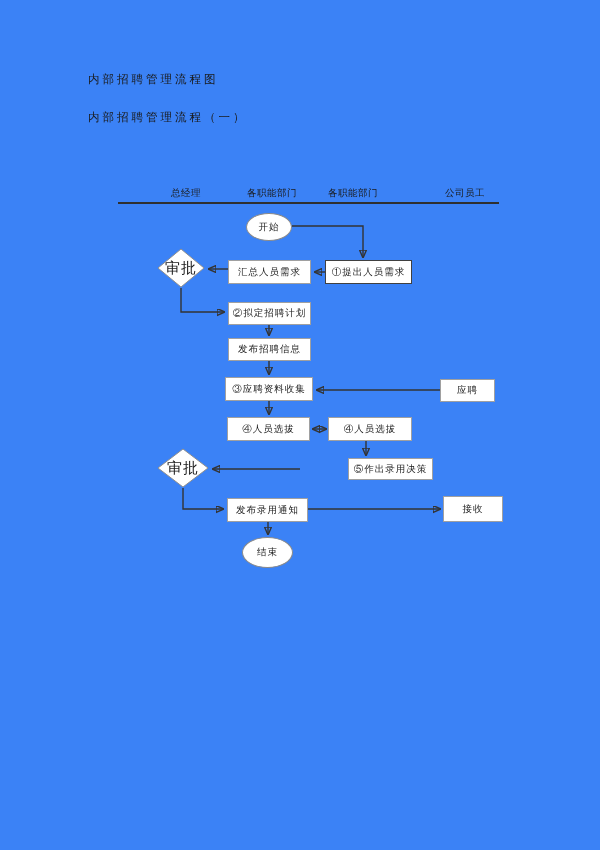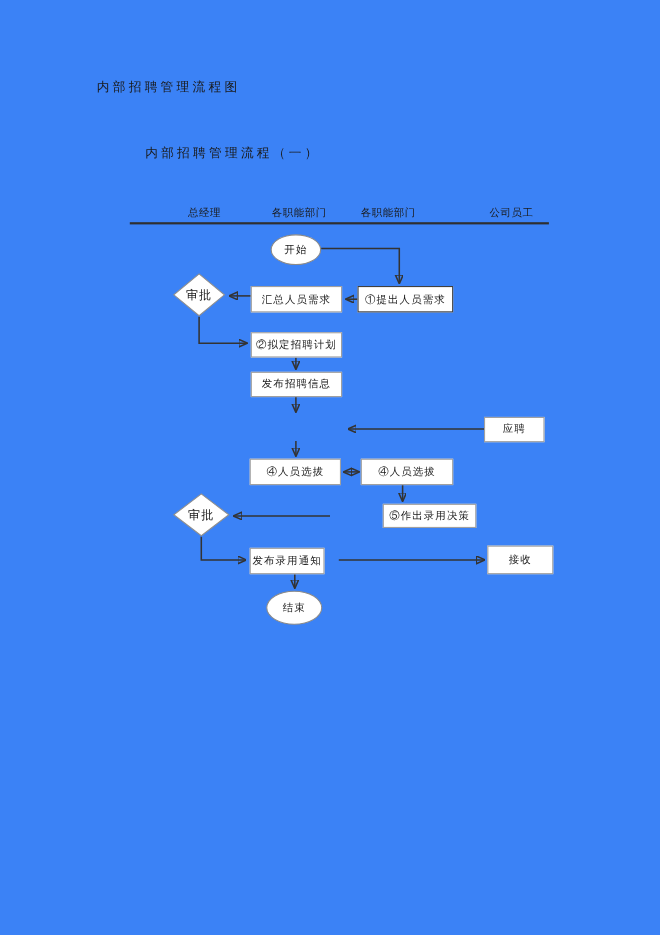--- a/index.html
+++ b/index.html
@@ -50,38 +50,38 @@
   .process.dark { border: 1.5px solid #404040; }
   .terminator { border: 1px solid #8a8a8a; border-radius: 50%; }
   .diamond-wrap { position: absolute; z-index: 2; }
   .diamond-wrap svg { position: absolute; left: 0; top: 0; }
   .diamond-label {
     position: absolute;
     left: 0; top: 0; right: 0; bottom: 0;
     display: flex;
     align-items: center;
     justify-content: center;
-    font-size: 11px;
+    font-size: 15px;
     letter-spacing: 1px;
     text-align: right;
   }
   .connectors {
     position: absolute;
     left: 0; top: 0;
     z-index: 1;
   }
   .connectors path { fill: none; stroke: #333333; stroke-width: 1.4; }
 </style>
 </head>
 <body>
 
 <div class="page">
 
   <div class="doc-title" style="left:88px; top:72px;">内部招聘管理流程图</div>
-  <div class="doc-title" style="left:88px; top:132px;margin-left:44px;">内部招聘管理流程（一）</div>
+  <div class="doc-title" style="left:88px; top:110px;">内部招聘管理流程（一）</div>
 
   <div class="lane-label" style="left:186px;">总经理</div>
   <div class="lane-label" style="left:272px;">各职能部门</div>
   <div class="lane-label" style="left:353px;">各职能部门</div>
   <div class="lane-label" style="left:465px;">公司员工</div>
   <div class="header-rule"></div>
 
   <svg class="connectors" width="600" height="850">
     <defs>
       <marker id="arr" markerWidth="8" markerHeight="8" refX="7" refY="3.5" orient="auto" markerUnits="userSpaceOnUse">
@@ -125,20 +125,23 @@
   </div>
 
   <div class="node process" style="left:228px; top:302px; width:83px; height:23px;">
     <span>②拟定招聘计划</span>
   </div>
 
   <div class="node process" style="left:228px; top:338px; width:83px; height:23px;">
     <span>发布招聘信息</span>
   </div>
 
+  <div class="node process" style="left:225px; top:377px; width:88px; height:24px;">
+    <span>③应聘资料收集</span>
+  </div>
 
   <div class="node process" style="left:440px; top:379px; width:55px; height:23px;">
     <span>应聘</span>
   </div>
 
   <div class="node process" style="left:227px; top:417px; width:83px; height:24px;">
     <span>④人员选拔</span>
   </div>
 
   <div class="node process" style="left:328px; top:417px; width:84px; height:24px;">
@@ -149,21 +152,21 @@
     <span>⑤作出录用决策</span>
   </div>
 
   <div class="diamond-wrap" style="left:157px; top:448px; width:52px; height:40px;">
     <svg width="52" height="40">
       <polygon points="26,1 51,20 26,39 1,20" fill="#ffffff" stroke="#8f8f8f" stroke-width="1"></polygon>
     </svg>
     <span class="diamond-label">审批</span>
   </div>
 
-  <div class="node process" style="left:227px; top:498px; width:68px; height:24px;font-family:Liberation Mono, monospace;">
+  <div class="node process" style="left:227px; top:498px; width:81px; height:24px;font-family:Liberation Mono, monospace;">
     <span>发布录用通知</span>
   </div>
 
   <div class="node process" style="left:443px; top:496px; width:60px; height:26px;">
     <span>接收</span>
   </div>
 
   <div class="node terminator" style="left:242px; top:537px; width:51px; height:31px;align-items:center;">
     <span>结束</span>
   </div>

